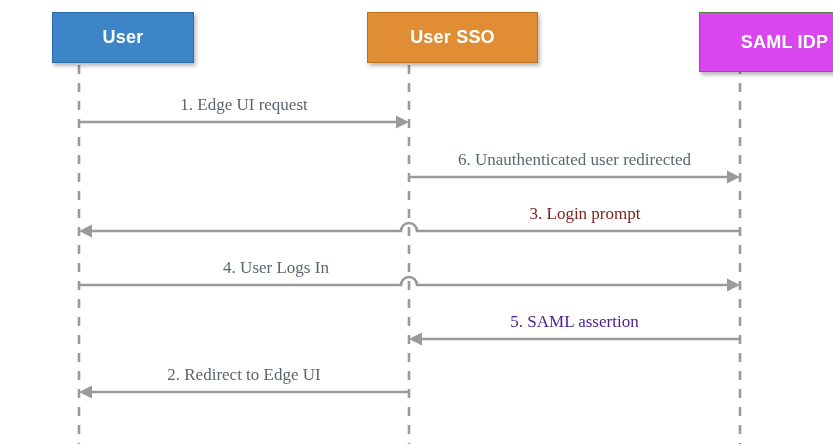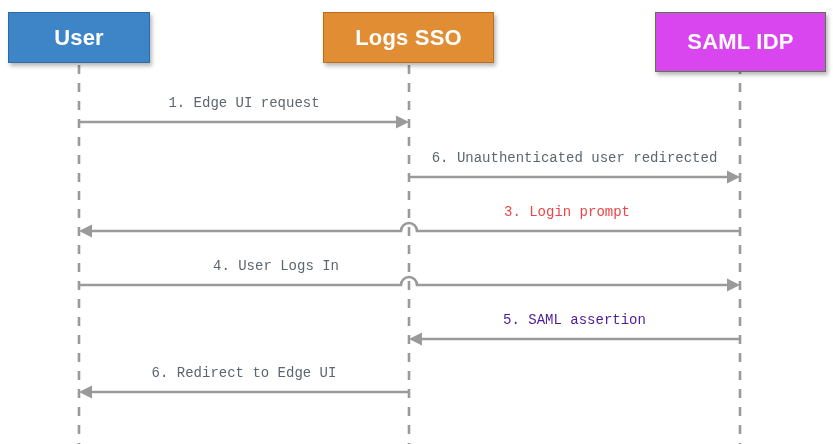--- a/index.html
+++ b/index.html
@@ -25,31 +25,32 @@
     height: 444px;
   }
   .actor-box {
     position: absolute;
     box-sizing: border-box;
     display: flex;
     align-items: center;
     justify-content: center;
     color: #ffffff;
     font-weight: bold;
-    font-size: 22px;
+    font-size: 18px;
     letter-spacing: 0.2px;
     box-shadow: 2px 3px 4px rgba(0,0,0,0.28);
     font-family: "Liberation Sans", sans-serif;
+    margin-left: 44px;
   }
   .msg-label {
     position: absolute;
-    font-size: 14px;
+    font-size: 17px;
     color: #5c6670;
     white-space: nowrap;
-    font-family: Liberation Mono, monospace;
+    font-family: Liberation Serif, serif;
     transform: translateX(-50%);
   }
 </style>
 </head>
 <body>
 
 <div id="canvas">
 
   <svg class="diagram-svg" id="diagram-svg" viewBox="0 0 833 444" xmlns="http://www.w3.org/2000/svg">
       <line x1="79" x2="79" y1="65" y2="444" stroke="#9a9a9a" stroke-width="2.6" stroke-dasharray="9,9"></line>
@@ -67,28 +68,28 @@
       <polygon points="409,339 422,332.5 422,345.5" fill="#9a9a9a"></polygon>
       <path d="M 409 392 L 92 392" fill="none" stroke="#9a9a9a" stroke-width="2.6"></path>
       <polygon points="79,392 92,385.5 92,398.5" fill="#9a9a9a"></polygon>
     </svg>
 
   <div id="actor-layer">
       <div class="actor-box" style="left: 8px; top: 12px; width: 142px; height: 51px; background: rgb(61, 133, 198); border: 1px solid rgb(42, 107, 168); color: rgb(255, 255, 255);">
         <span>User</span>
       </div>
       <div class="actor-box" style="left: 323px; top: 12px; width: 171px; height: 51px; background: rgb(224, 141, 51); border: 1px solid rgb(184, 111, 32); color: rgb(255, 255, 255);">
-        <span>Logs SSO</span>
+        <span>User SSO</span>
       </div>
       <div class="actor-box" style="left: 655px; top: 12px; width: 171px; height: 60px; background: #d946ef; border: 1px solid rgb(79, 129, 54); color: rgb(255, 255, 255);">
         <span>SAML IDP</span>
       </div>
     </div>
   <div id="label-layer">
       <div class="msg-label" style="left: 244px; top: 95px; color: rgb(92, 102, 112);">1. Edge UI request</div>
       <div class="msg-label" style="left: 574.5px; top: 150px; color: rgb(92, 102, 112);">6. Unauthenticated user redirected</div>
-      <div class="msg-label" style="left: 567px; top: 204px; color: #ef4444;">3. Login prompt</div>
+      <div class="msg-label" style="left: 585px; top: 204px; color: #7f1d1d;">3. Login prompt</div>
       <div class="msg-label" style="left: 276px; top: 258px; color: rgb(92, 102, 112);">4. User Logs In</div>
       <div class="msg-label" style="left: 574.5px; top: 312px; color: #4c1d95;">5. SAML assertion</div>
-      <div class="msg-label" style="left: 244px; top: 365px; color: rgb(92, 102, 112);">6. Redirect to Edge UI</div>
+      <div class="msg-label" style="left: 244px; top: 365px; color: rgb(92, 102, 112);">2. Redirect to Edge UI</div>
     </div>
 
 </div>
 
 </body></html>

